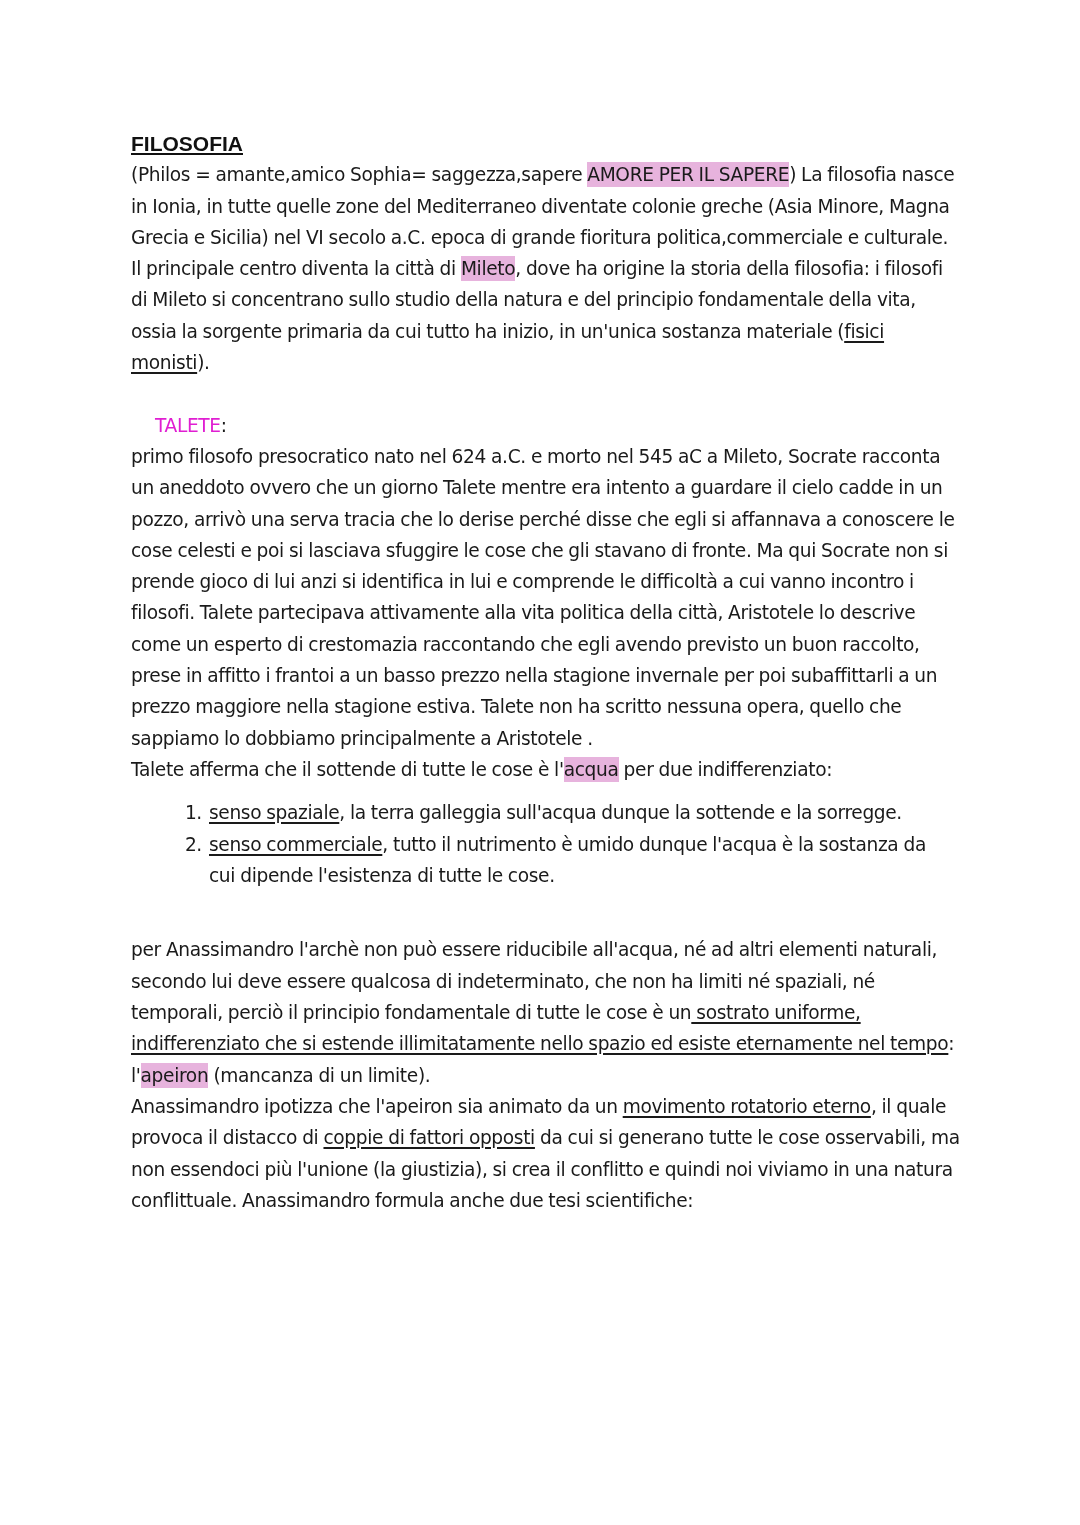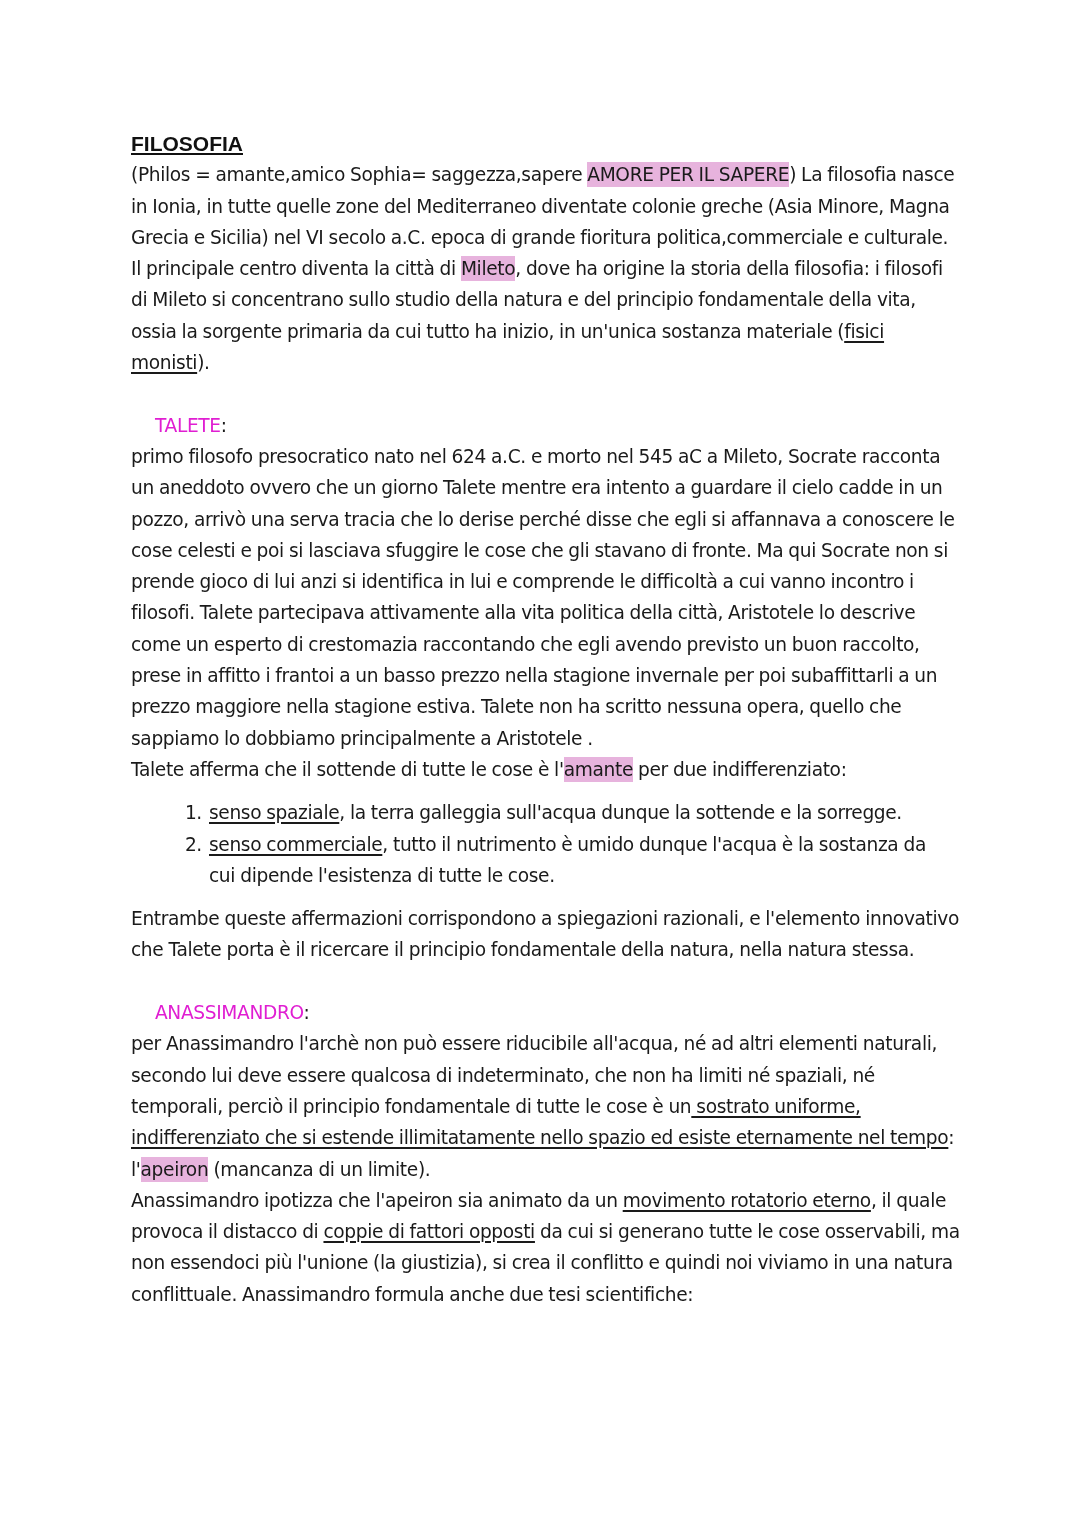--- a/index.html
+++ b/index.html
@@ -41,29 +41,27 @@
   <h1 class="title">FILOSOFIA</h1>
 
   <p><span>(Philos = amante,amico Sophia= saggezza,sapere </span><span class="hl">AMORE PER IL SAPERE</span><span>) La filosofia nasce in Ionia, in tutte quelle zone del Mediterraneo diventate colonie greche (Asia Minore, Magna Grecia e Sicilia)  nel VI secolo a.C. epoca di grande fioritura politica,commerciale e culturale. Il principale centro diventa la città di </span><span class="hl">Mileto</span><span>, dove ha origine la storia della filosofia: i filosofi di Mileto si concentrano sullo studio della natura e del  principio fondamentale della vita, ossia la sorgente primaria da cui tutto ha inizio, in un'unica sostanza materiale (</span><span class="u">fisici monisti</span><span>).</span></p>
 
   <div class="blank"></div>
 
   <p><span class="heading">TALETE</span><span>:</span></p>
 
   <p>primo filosofo presocratico nato nel 624 a.C. e morto nel 545 aC a Mileto, Socrate racconta un aneddoto ovvero che un giorno Talete mentre era intento a guardare il cielo cadde in un pozzo, arrivò una serva tracia che lo derise perché disse che egli si affannava a conoscere le cose celesti e poi si lasciava sfuggire le cose che gli stavano di fronte. Ma qui Socrate non si prende gioco di lui anzi si identifica in lui e comprende le difficoltà a cui vanno incontro i filosofi. Talete partecipava attivamente alla vita politica della città, Aristotele lo descrive come un esperto di crestomazia raccontando che egli avendo previsto un buon raccolto, prese in affitto i frantoi a un basso prezzo nella stagione invernale per poi subaffittarli a un prezzo maggiore nella stagione estiva.  Talete non ha scritto nessuna opera, quello che sappiamo lo dobbiamo principalmente  a Aristotele .</p>
 
-  <p><span>Talete afferma che il sottende di tutte le cose è l'</span><span class="hl">amante</span><span> per due indifferenziato:</span></p>
+  <p><span>Talete afferma che il sottende di tutte le cose è l'</span><span class="hl">acqua</span><span> per due indifferenziato:</span></p>
 
   <ol>
     <li><span class="u">senso spaziale</span><span>, la terra galleggia sull'acqua dunque la sottende e la sorregge.</span></li>
     <li><span class="u">senso commerciale</span><span>, tutto il nutrimento è umido dunque l'acqua è la sostanza da cui dipende l'esistenza di tutte le cose.</span></li>
   </ol>
 
-  <p>Entrambe queste affermazioni corrispondono a spiegazioni razionali, e l'elemento innovativo che Talete porta è il ricercare il principio fondamentale della natura, nella natura stessa.</p>
 
   <div class="blank"></div>
 
-  <p><span class="heading">ANASSIMANDRO</span><span>:</span></p>
 
   <p><span>per Anassimandro l'archè non può essere riducibile all'acqua, né ad altri elementi naturali, secondo lui deve essere qualcosa di indeterminato, che non ha limiti né spaziali, né temporali, perciò il principio fondamentale di tutte le cose è un</span><span class="u"> sostrato uniforme, indifferenziato che si estende illimitatamente nello spazio ed esiste eternamente nel tempo</span><span>: l'</span><span class="hl">apeiron</span><span> (mancanza di un limite).</span></p>
 
   <p><span>Anassimandro ipotizza che l'apeiron sia animato da un </span><span class="u">movimento rotatorio eterno</span><span>, il quale provoca il distacco di </span><span class="u">coppie di fattori opposti</span><span> da cui si generano tutte le cose osservabili, ma non essendoci più l'unione (la giustizia), si crea il conflitto e quindi noi viviamo in una natura conflittuale.  Anassimandro formula anche due tesi scientifiche:</span></p>
 </div>
 
 </body></html>

